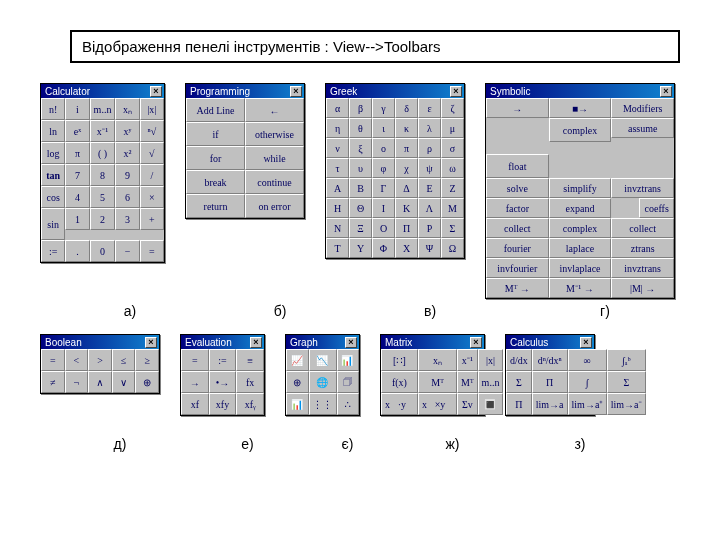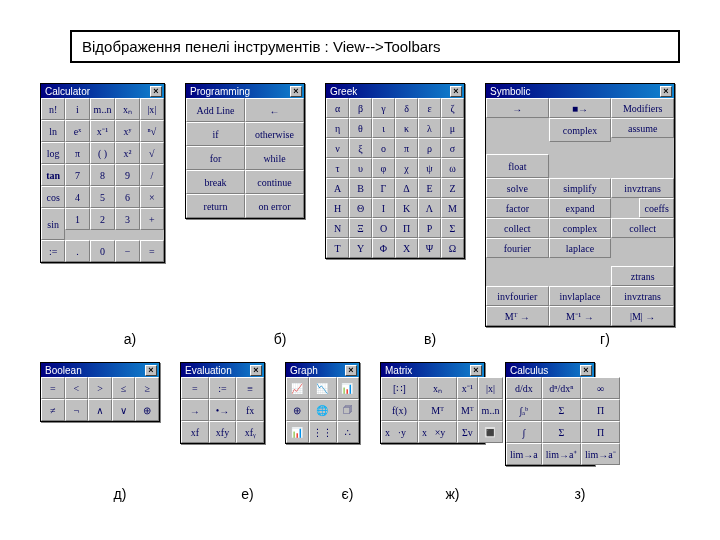--- a/index.html
+++ b/index.html
@@ -216,21 +216,21 @@
         <div class="cell" style="height: 20px;">simplify</div>
         <div class="cell" style="height: 20px;">invztrans</div>
         <div class="cell" style="height: 20px;">factor</div>
         <div class="cell" style="height: 20px;">expand</div>
         <div class="cell" style="height: 20px; margin-left: 28px;">coeffs</div>
         <div class="cell" style="height: 20px;">collect</div>
         <div class="cell" style="height: 20px;">complex</div>
         <div class="cell" style="height: 20px;">collect</div>
         <div class="cell" style="height: 20px;">fourier</div>
         <div class="cell" style="height: 20px;">laplace</div>
-        <div class="cell" style="height: 20px; margin-top: 28px;">ztrans</div>
+        <div class="cell" style="height: 20px;">ztrans</div>
         <div class="cell" style="height: 20px;">invfourier</div>
         <div class="cell" style="height: 20px;">invlaplace</div>
         <div class="cell" style="height: 20px;">invztrans</div>
         <div class="cell" style="height: 20px;">Mᵀ →</div>
         <div class="cell" style="height: 20px;">M⁻¹ →</div>
         <div class="cell" style="height: 20px;">|M| →</div>
       </div>
   </div>
 
 </div>
@@ -318,21 +318,21 @@
         <div class="cell" style="height: 22px;">Σv</div>
         <div class="cell" style="height: 22px;">🔳</div>
       </div>
   </div>
 
   <div class="palette" style="width:90px">
     <div class="titlebar">
       <span class="tb-text">Calculus</span>
       <span class="close-btn">×</span>
     </div>
-    <div class="grid" id="g-calcs" style="grid-template-columns:repeat(3,1fr)">
+    <div class="grid" id="g-calcs" style="grid-template-columns:repeat(4,1fr)">
         <div class="cell" style="height: 22px;">d/dx</div>
         <div class="cell" style="height: 22px;">dⁿ/dxⁿ</div>
         <div class="cell" style="height: 22px;">∞</div>
         <div class="cell" style="height: 22px;">∫ₐᵇ</div>
         <div class="cell" style="height: 22px;">Σ</div>
         <div class="cell" style="height: 22px;">Π</div>
         <div class="cell" style="height: 22px;">∫</div>
         <div class="cell" style="height: 22px;">Σ</div>
         <div class="cell" style="height: 22px;">Π</div>
         <div class="cell" style="height: 22px;">lim→a</div>

